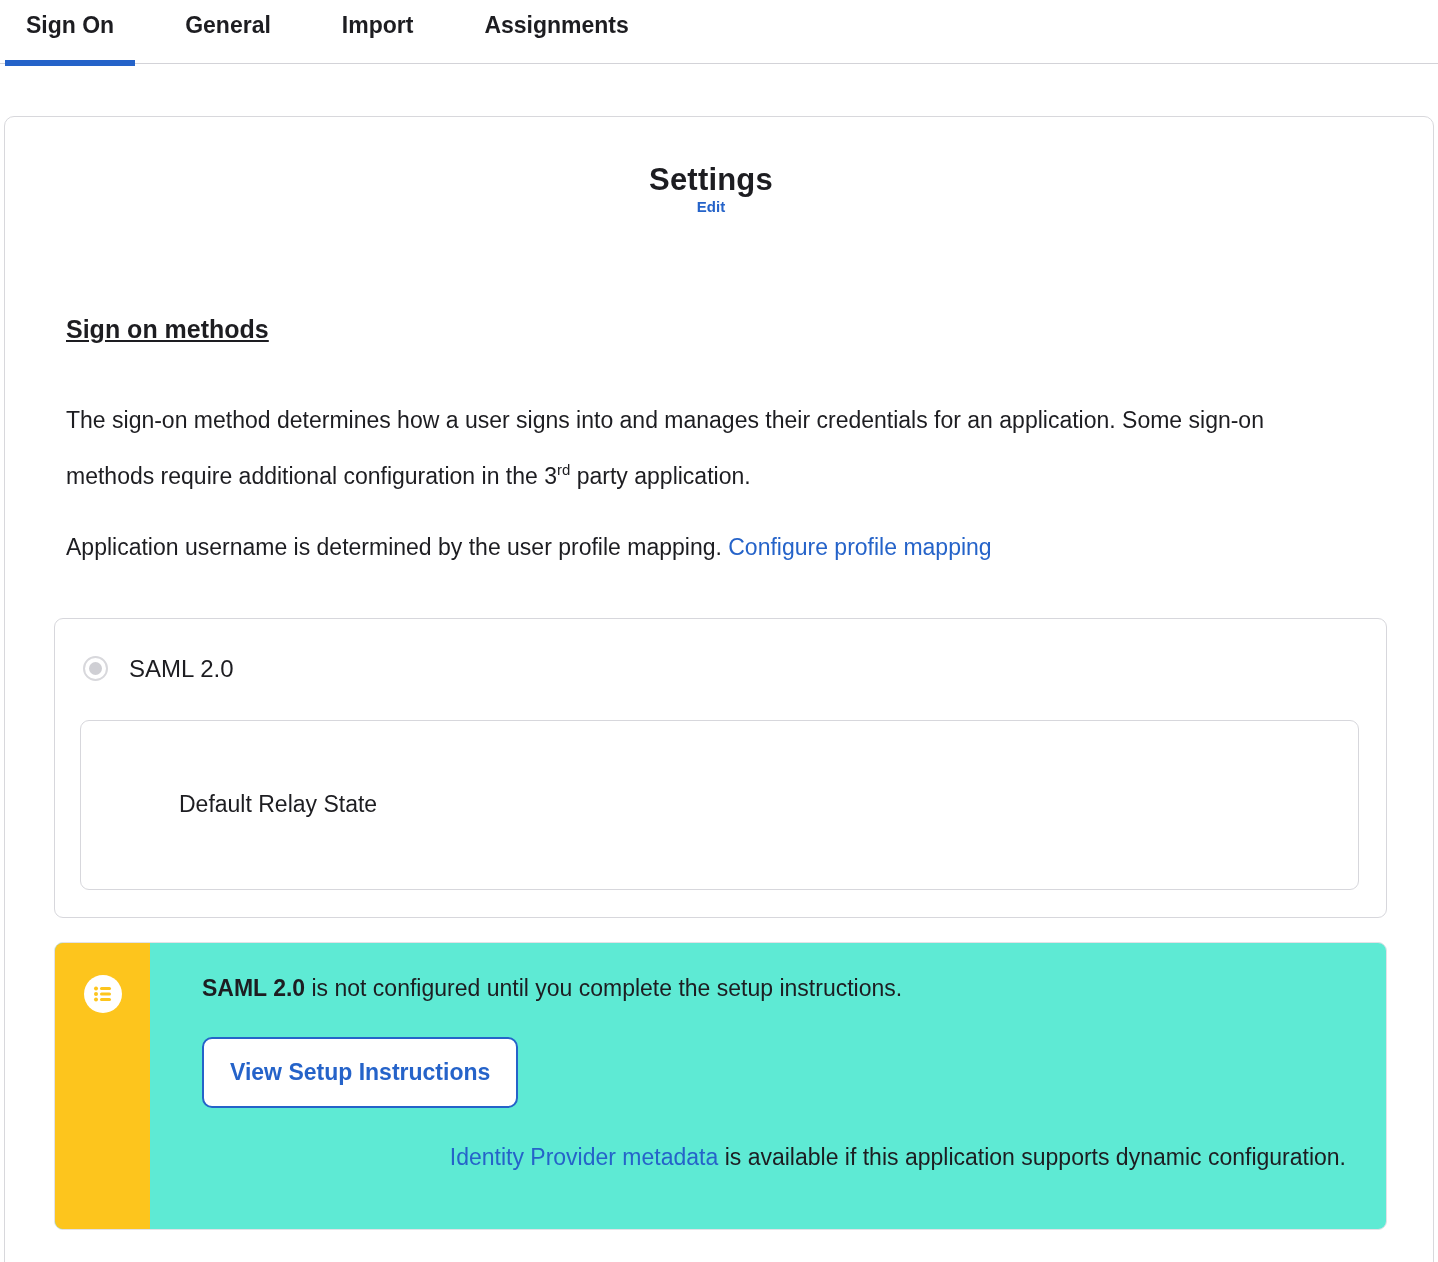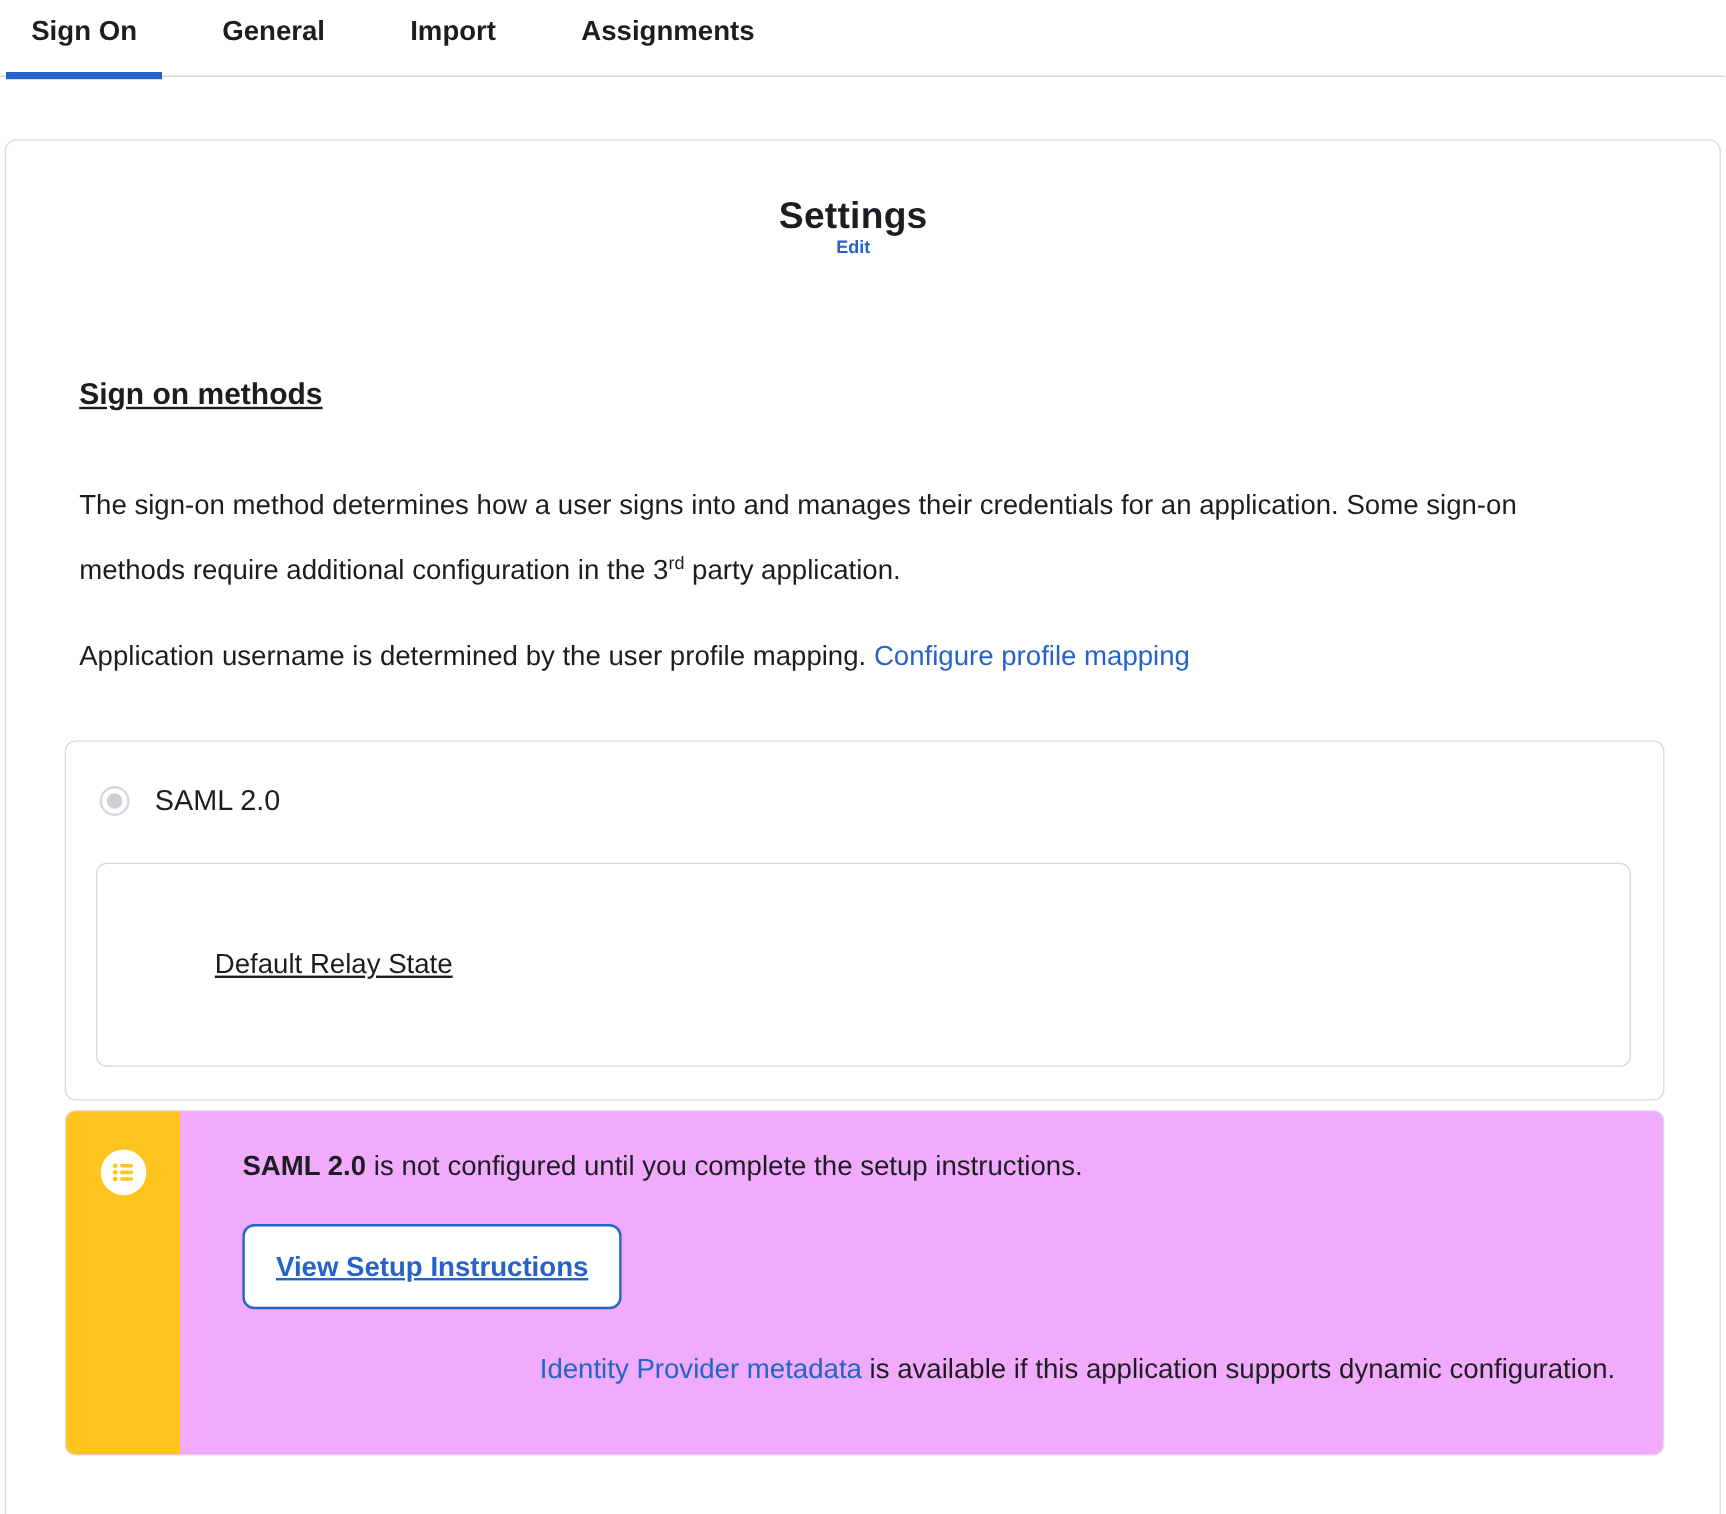--- a/index.html
+++ b/index.html
@@ -141,32 +141,31 @@
   }
   .relay-box {
     margin: 37px 27px 0 25px;
     height: 170px;
     border: 1px solid var(--border-gray);
     border-radius: 9px;
     display: flex;
     align-items: center;
     padding-left: 98px;
     font-size: 23px;
-    text-decoration: underline;
   }
 
   
   .callout {
-    margin-top: 8px;
+    margin-top: 24px;
     display: flex;
     border: 1px solid #e2e2e7;
     border-radius: 9px;
     min-height: 288px;
     overflow: hidden;
-    background: #f0abfc;
+    background: #5eead4;
   }
   .callout-accent {
     width: 95px;
     flex: 0 0 auto;
     background: var(--warning-yellow);
     display: flex;
     justify-content: center;
     align-items: flex-start;
     padding-top: 32px;
   }
@@ -197,21 +196,20 @@
     display: inline-block;
     background: #fff;
     border: 2px solid var(--accent-blue);
     border-radius: 10px;
     color: var(--accent-blue);
     font-family: "Liberation Sans", sans-serif;
     font-size: 23px;
     font-weight: 700;
     padding: 20px 26px;
     cursor: pointer;
-    text-decoration: underline;
   }
   .metadata-line {
     margin: 36px 0 0 0;
     font-size: 23px;
     text-align: right;
   }
 </style>
 </head>
 <body>
 

